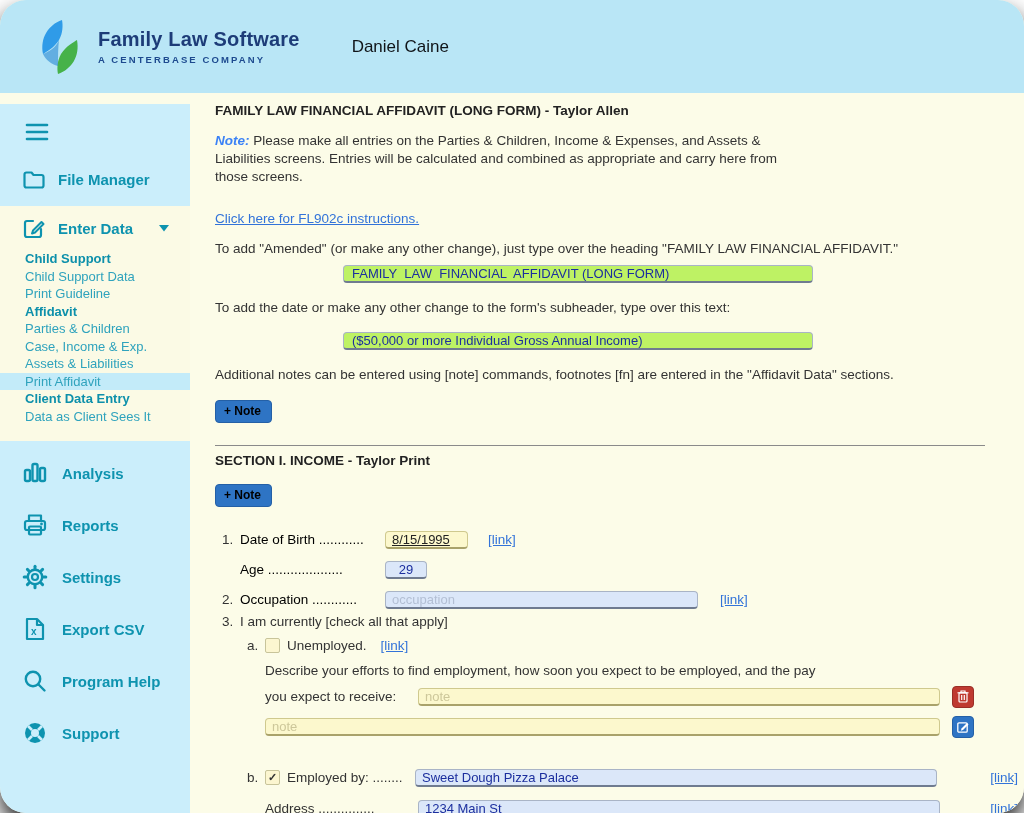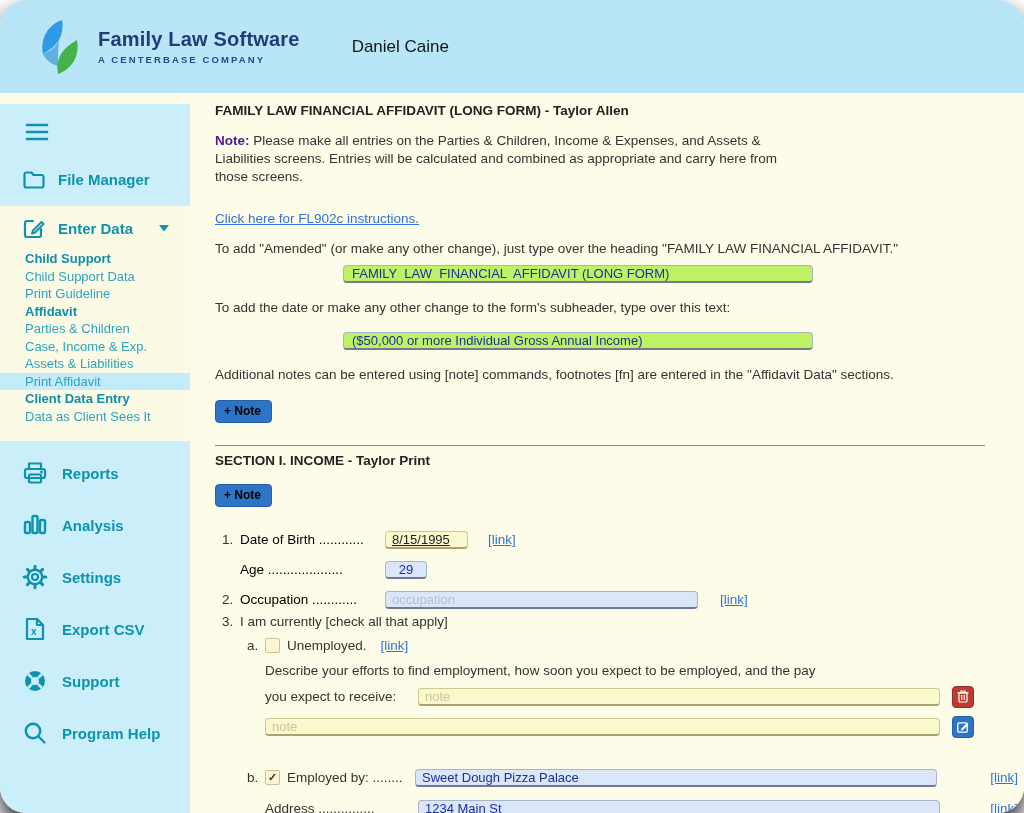--- a/index.html
+++ b/index.html
@@ -46,21 +46,21 @@
   .nav-item .lbl { margin-left:14px; font-size:15px; font-weight:bold; color:#0e93af; }
 
   
   .main {
     position:absolute; top:93px; left:190px; width:834px; height:720px;
     background:#fcfce8; padding:10px 0 0 25px; box-sizing:border-box;
     font-size:13.5px; color:#333;
   }
   .m-title { font-weight:bold; color:#222; }
   .m-note { margin-top:14px; width:585px; line-height:18px; }
-  .m-note b { color:#4c1d95; }
+  .m-note b { color:#3b82f6;font-style:italic; }
   .m-link { display:inline-block; margin-top:25px; color:#3273d9; text-decoration:underline; cursor:pointer; }
   .m-hint { margin-top:15px; }
   .inp { font-family:"Liberation Sans", sans-serif; box-sizing:border-box; }
   .inp-head {
     display:block; margin:9px 0 0 128px; width:470px; height:18px;
     background:#bef264; border:1px solid #a9b4c6; border-bottom:2px solid #6f7b90;
     border-radius:4px; color:#1c2f9e; font-size:13px; padding:0 8px;
   }
   .btn-note {
     margin-top:18px; display:inline-block; background:#2e74c4; color:#000000;
@@ -154,38 +154,38 @@
         <div class="sub-item">Assets &amp; Liabilities</div>
         <div class="sub-item active">Print Affidavit</div>
         <div class="sub-item bold">Client Data Entry</div>
         <div class="sub-item">Data as Client Sees It</div>
       </div>
     </div>
 
     <div class="nav-list">
       <div class="nav-item">
         <svg width="26" height="26" viewBox="0 0 26 26">
+          <g fill="none" stroke="#0e93af" stroke-width="2.4" stroke-linejoin="round">
+            <rect x="3" y="10" width="5" height="11" rx="1.5"></rect>
+            <rect x="10.5" y="4" width="5" height="17" rx="1.5"></rect>
+            <rect x="18" y="8" width="5" height="13" rx="1.5"></rect>
+          </g>
+        </svg>
+        <span class="lbl">Analysis</span>
+      </div>
+      <div class="nav-item">
+        <svg width="26" height="26" viewBox="0 0 26 26">
           <g fill="none" stroke="#0e93af" stroke-width="2.2" stroke-linejoin="round">
             <path d="M7 9 V3.5 h12 v5.5"></path>
             <rect x="3" y="9" width="20" height="9" rx="2"></rect>
             <rect x="7" y="14.5" width="12" height="8" rx="1"></rect>
           </g>
           <circle cx="19.5" cy="12" r="1.4" fill="#0e93af"></circle>
         </svg>
         <span class="lbl">Reports</span>
-      </div>
-      <div class="nav-item">
-        <svg width="26" height="26" viewBox="0 0 26 26">
-          <g fill="none" stroke="#0e93af" stroke-width="2.4" stroke-linejoin="round">
-            <rect x="3" y="10" width="5" height="11" rx="1.5"></rect>
-            <rect x="10.5" y="4" width="5" height="17" rx="1.5"></rect>
-            <rect x="18" y="8" width="5" height="13" rx="1.5"></rect>
-          </g>
-        </svg>
-        <span class="lbl">Analysis</span>
       </div>
       <div class="nav-item">
         <svg width="26" height="26" viewBox="0 0 26 26">
           <g stroke="#0e93af" fill="none">
             <circle cx="13" cy="13" r="7.2" stroke-width="2.4"></circle>
             <circle cx="13" cy="13" r="3" stroke-width="2.2"></circle>
             <g stroke-width="3" stroke-linecap="round">
               <line x1="13" y1="2.2" x2="13" y2="4.6"></line>
                 <line x1="13" y1="21.4" x2="13" y2="23.8"></line>
               <line x1="2.2" y1="13" x2="4.6" y2="13"></line>
@@ -204,39 +204,39 @@
           <g fill="none" stroke="#0e93af" stroke-width="2.2" stroke-linejoin="round">
             <path d="M5 3 h10 l6 6 v14 h-16 z"></path>
             <path d="M15 3 v6 h6"></path>
           </g>
           <text x="9" y="19" font-size="10" font-weight="bold" fill="#0e93af" font-family="Liberation Sans, sans-serif">x</text>
         </svg>
         <span class="lbl">Export CSV</span>
       </div>
       <div class="nav-item">
         <svg width="26" height="26" viewBox="0 0 26 26">
+          <g fill="none" stroke="#0e93af" stroke-width="2.4" stroke-linecap="round">
+            <circle cx="11" cy="11" r="7.2"></circle>
+            <line x1="16.5" y1="16.5" x2="22.5" y2="22.5"></line>
+          </g>
+        </svg>
+        <span class="lbl">Program Help</span>
+      </div>
+      <div class="nav-item">
+        <svg width="26" height="26" viewBox="0 0 26 26">
           <circle cx="13" cy="13" r="10" fill="#0e93af"></circle>
           <circle cx="13" cy="13" r="4" fill="#cbeefb"></circle>
           <g stroke="#cbeefb" stroke-width="2.6">
             <line x1="6" y1="6" x2="10" y2="10"></line>
               <line x1="20" y1="6" x2="16" y2="10"></line>
             <line x1="6" y1="20" x2="10" y2="16"></line>
               <line x1="20" y1="20" x2="16" y2="16"></line>
           </g>
         </svg>
         <span class="lbl">Support</span>
-      </div>
-      <div class="nav-item">
-        <svg width="26" height="26" viewBox="0 0 26 26">
-          <g fill="none" stroke="#0e93af" stroke-width="2.4" stroke-linecap="round">
-            <circle cx="11" cy="11" r="7.2"></circle>
-            <line x1="16.5" y1="16.5" x2="22.5" y2="22.5"></line>
-          </g>
-        </svg>
-        <span class="lbl">Program Help</span>
       </div>
     </div>
   </div>
 
   <div class="main">
     <div class="m-title">FAMILY LAW FINANCIAL AFFIDAVIT (LONG FORM) - Taylor Allen</div>
 
     <div class="m-note">
       <b>Note:</b><span> Please make all entries on the Parties &amp; Children, Income &amp; Expenses, and Assets &amp; Liabilities screens. Entries will be calculated and combined as appropriate and carry here from those screens.</span>
     </div>

